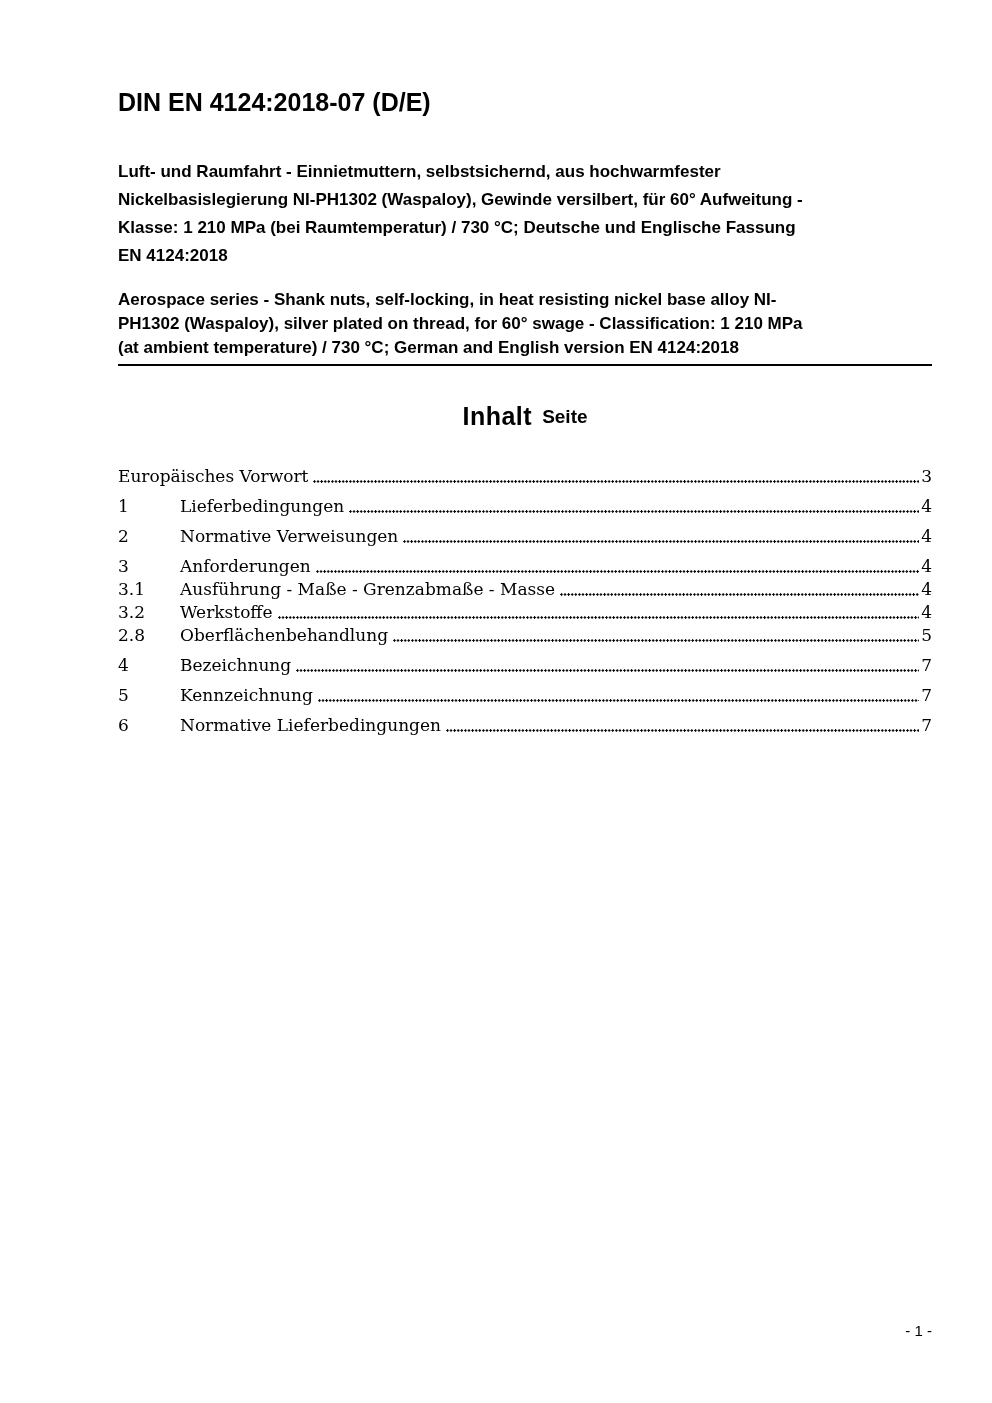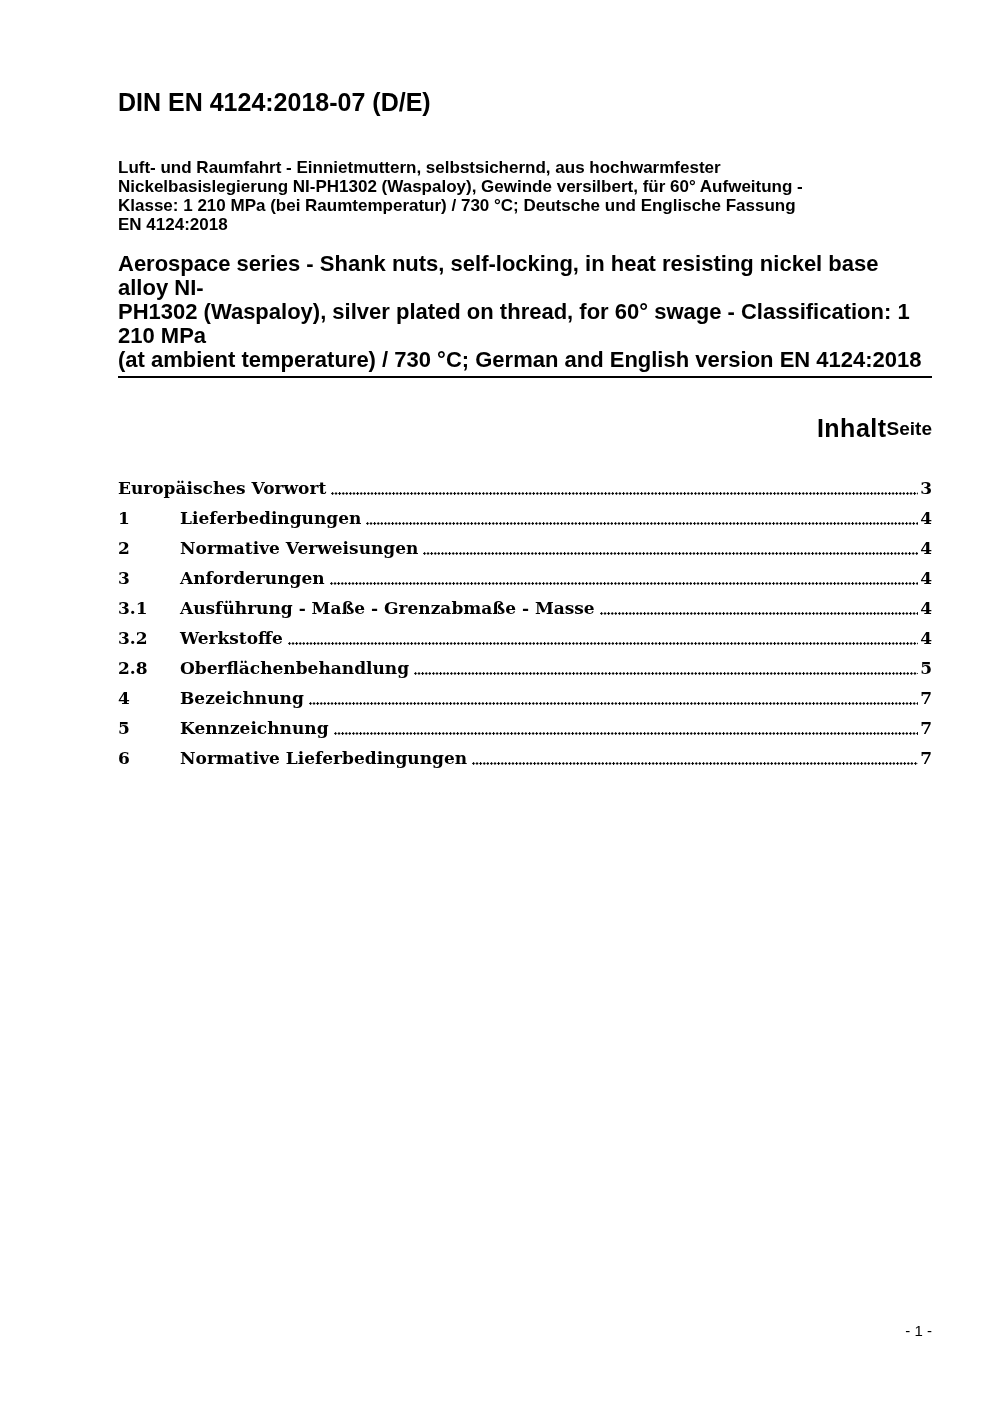--- a/index.html
+++ b/index.html
@@ -26,67 +26,68 @@
   .doc-title {
     font-size: 25px;
     line-height: 28px;
     font-weight: bold;
     margin: 0;
     white-space: pre-line;
   }
   .lead-de {
     margin: 42px 0 0 0;
     font-size: 17px;
-    line-height: 19px;
+    line-height: 28px;
     font-weight: bold;
     white-space: pre-line;
   }
   .lead-en {
     margin: 18px 0 0 0;
-    font-size: 22px;
+    font-size: 17px;
     line-height: 24px;
     font-weight: bold;
     white-space: pre-line;
   }
   .rule {
     height: 0;
     border-top: 2px solid #000000;
     margin-top: 4px;
   }
   .toc-head {
     margin-top: 36px;
     display: flex;
-    justify-content: flex-end;
+    justify-content: center;
     align-items: flex-end;
+    gap: 10px;
   }
   .toc-heading {
     font-size: 25px;
     line-height: 28px;
     font-weight: bold;
     letter-spacing: 0.5px;
   }
   .toc-page-label {
     font-size: 19px;
     font-weight: bold;
     margin-bottom: 2px;
   }
   .toc-list {
     margin-top: 36px;
     font-family: "DejaVu Serif", "Liberation Serif", serif;
-    font-weight: bold;
+    font-weight: normal;
     font-size: 17px;
   }
   .toc-row {
     display: flex;
     align-items: flex-end;
     line-height: 21px;
     margin-top: 9px;
   }
   .toc-row.first { margin-top: 0; }
-  .toc-row.sub { margin-top: 9px; }
+  .toc-row.sub { margin-top: 2px; }
   .toc-num {
     flex: none;
     width: 62px;
   }
   .toc-title {
     flex: none;
     white-space: nowrap;
   }
   .toc-leader {
     flex: 1 1 auto;

